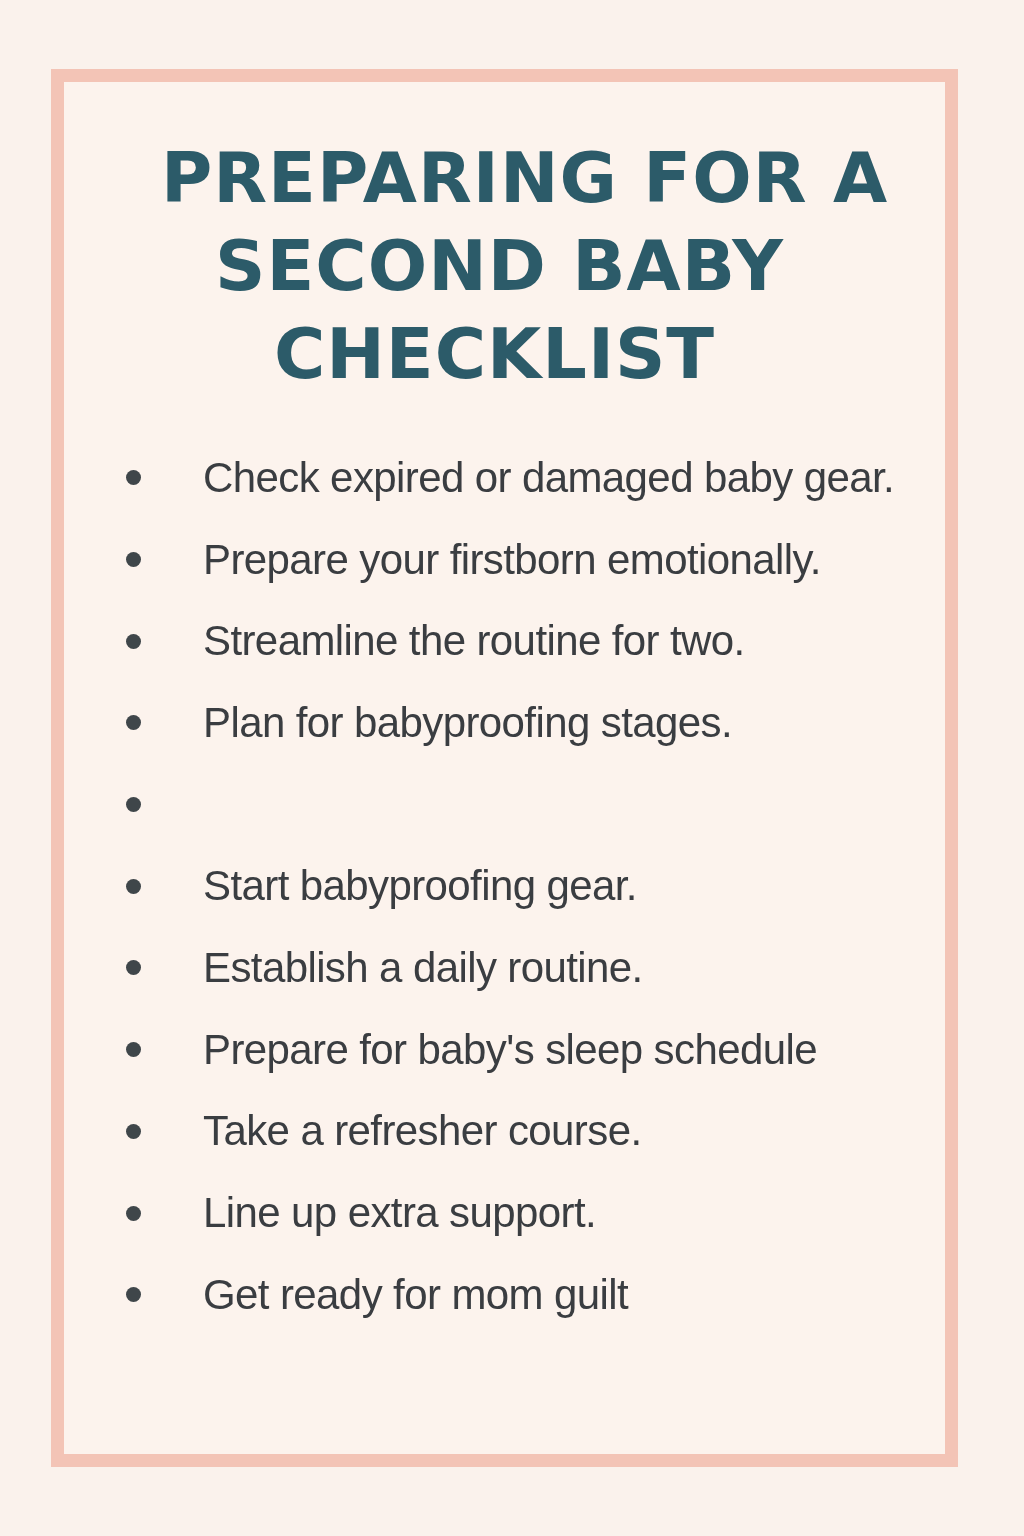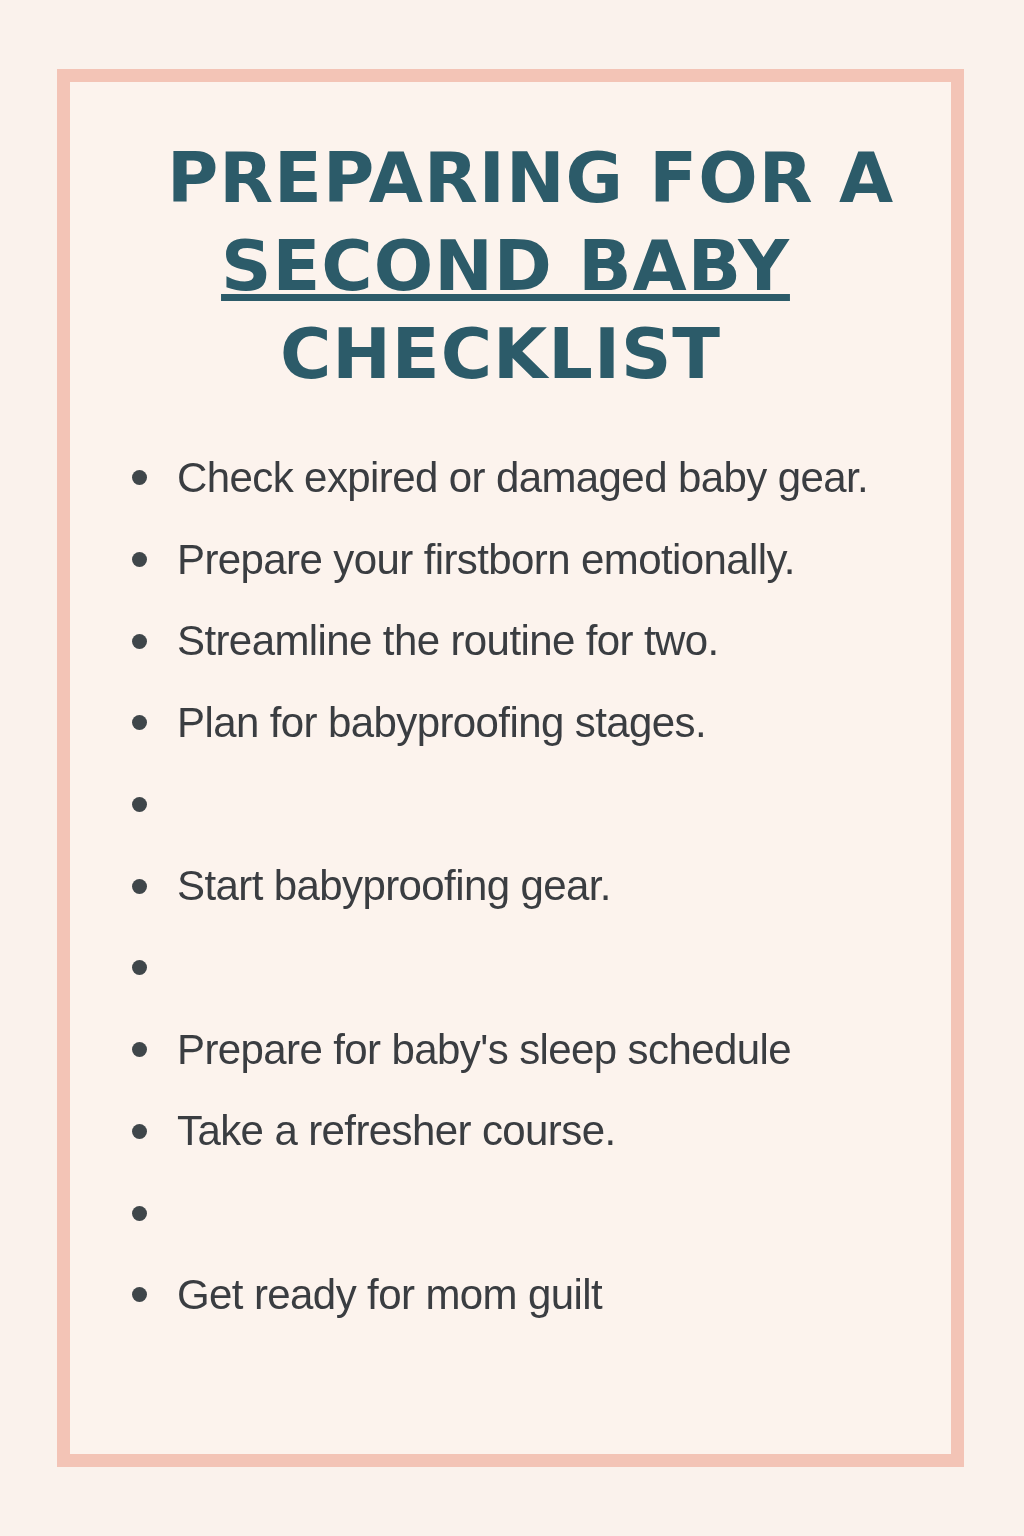--- a/index.html
+++ b/index.html
@@ -5,57 +5,58 @@
     html, body { margin: 0; padding: 0; }
     body {
       width: 1024px; height: 1536px;
       background: #faf2ec;
       position: relative;
       overflow: hidden;
       font-family: "Liberation Sans", "DejaVu Sans", sans-serif;
     }
     .frame {
       position: absolute;
-      left: 57px; top: 69px;
+      left: 51px; top: 69px;
       width: 907px; height: 1398px;
       box-sizing: border-box;
       border: 13px solid #f3c4b6;
       background: #fcf3ed;
     }
     .title {
       position: absolute;
       left: 0; right: 0; top: 52px;
       margin: 0;
       text-align: center;
       color: #2c5b69;
       font-family: "DejaVu Sans", sans-serif;
       font-weight: bold;
       font-size: 70px;
       line-height: 88px;
       letter-spacing: 1px;
       text-transform: uppercase;
     }
     .title span { display: block; }
     .title .l1 { margin-left: 40px; }
-    .title .l2 { margin-left: -10px; text-decoration: underline; }
+    .title .l2 { margin-left: -10px; }
     .title .l3 { margin-left: -20px; }
     .checklist {
       position: absolute;
       left: 58px; top: 355px;
       margin: 0; padding: 0;
       list-style: none;
     }
     .checklist li {
       position: relative;
       height: 81.7px;
       display: flex; align-items: center;
       font-size: 42px;
       color: #3a3d41;
       white-space: nowrap;
       letter-spacing: -0.6px;
+      gap: 32px;
     }
     .bullet {
       width: 15px; height: 15px;
       border-radius: 50%;
       background: #3f464a;
       margin-right: 30px;
       margin-left: 4px;
       flex: 0 0 auto;
     }
   </style>
@@ -88,30 +89,32 @@
       </li>
     <li>
         <span class="bullet"></span>
       </li>
     <li>
         <span class="bullet"></span>
         <span>Start babyproofing gear.</span>
       </li>
     <li>
         <span class="bullet"></span>
+        <span>Establish a daily routine.</span>
       </li>
     <li>
         <span class="bullet"></span>
         <span>Prepare for baby's sleep schedule</span>
       </li>
     <li>
         <span class="bullet"></span>
         <span>Take a refresher course.</span>
       </li>
     <li>
         <span class="bullet"></span>
+        <span>Line up extra support.</span>
       </li>
     <li>
         <span class="bullet"></span>
         <span>Get ready for mom guilt</span>
       </li>
   </ul>
 </div>
 
 </body></html>

